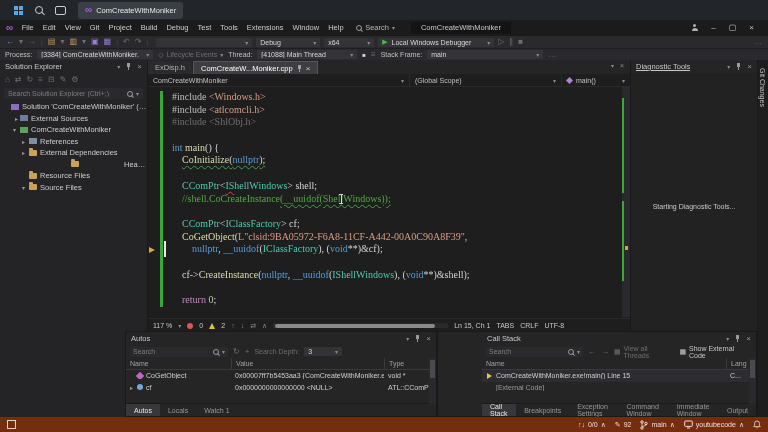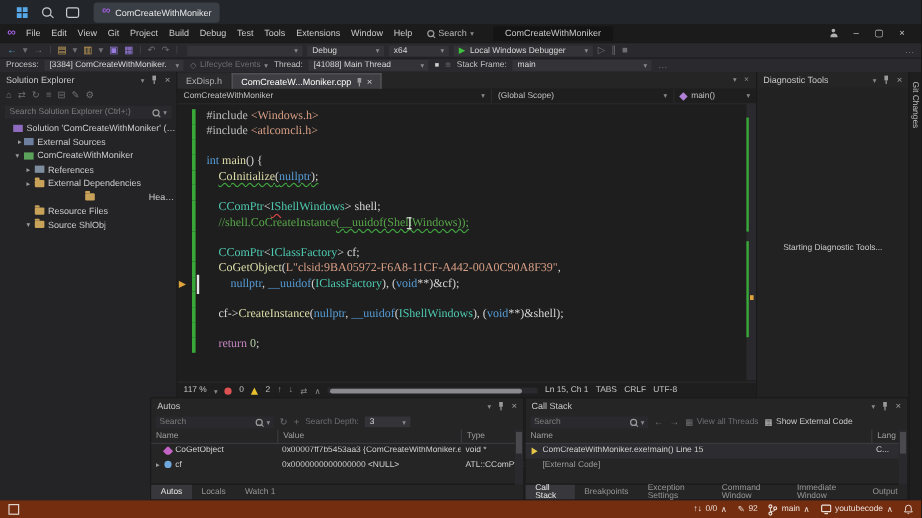--- a/index.html
+++ b/index.html
@@ -103,21 +103,21 @@
   
   .diag{left:630px;top:0;width:127px;height:271px;background:#252526;border-left:1px solid #19191A;box-sizing:border-box;}
   .diag-body{position:relative;height:258px;background:#222223;}
   .diag-msg{position:absolute;left:0;right:0;top:130px;text-align:center;font-size:7px;color:#C8C8C8;}
   
   .strip{left:757px;top:0;width:11px;height:357px;background:#1E1E1F;border-left:1px solid #19191A;box-sizing:border-box;}
   .vtext{writing-mode:vertical-rl;font-size:7px;color:#C0C0C0;margin:8px 0 0 1px;}
   
   .toolwin{background:#252526;border:1px solid #19191A;box-sizing:border-box;display:flex;flex-direction:column;}
   .autos{left:125px;top:271px;width:312px;height:86px;}
-  .callstack{left:437px;top:271px;width:320px;height:86px;}
+  .callstack{left:437px;top:271px;width:320px;height:86px;padding-left:44px;}
   .tw-toolbar{height:13px;display:flex;align-items:center;gap:5px;padding:0 4px;font-size:7px;color:#9B9B9B;}
   .tw-search{width:92px;height:10px;background:#2A2A2E;display:flex;align-items:center;gap:3px;padding:0 3px;color:#7E7E7E;}
   .tw-search .ph{flex:1;}
   .grid-header{height:11px;display:flex;font-size:7px;color:#A0A0A0;border-bottom:1px solid #3A3A3E;align-items:center;}
   .gh{padding-left:4px;box-sizing:border-box;border-left:1px solid #3A3A3E;height:100%;display:flex;align-items:center;}
   .gh0{width:105px;border-left:none;}.gh1{width:153px;}.gh2{flex:1;}
   .grow{height:11.5px;display:flex;font-size:7px;color:#D0D0D0;align-items:center;}
   .gc{padding-left:4px;box-sizing:border-box;overflow:hidden;white-space:nowrap;display:flex;align-items:center;}
   .gc0{width:105px;}.gc1{width:153px;}.gc2{flex:1;}
   .vi{width:6px;height:6px;margin:0 3px 0 0;display:inline-block;flex:none;}
@@ -318,21 +318,21 @@
             <span class="tl">Header Files</span>
           </div>
           <div class="tree-row" style="padding-left: 22px;">
             <span class="exp"></span>
             <span class="ti ti-folder"></span>
             <span class="tl">Resource Files</span>
           </div>
           <div class="tree-row" style="padding-left: 22px;">
             <span class="exp">▾</span>
             <span class="ti ti-folder"></span>
-            <span class="tl">Source ShlObj</span>
+            <span class="tl">Source Files</span>
           </div>
         </div>
     </section>
 
     <section class="abs editor">
       <div class="tabstrip">
           <div class="tab">
             <span class="tab-label">ExDisp.h</span>
           </div>
           <div class="tab active">
@@ -356,20 +356,21 @@
         </span>
         <span class="nav-combo nc3" style="border-right:none;">
           <span class="method-cube"></span>
           <span>main()</span>
             <span class="chev" style="margin-left:auto;">▾</span>
         </span>
       </div>
       <div class="code-wrap">
           <div class="code-line"><span class="cl-margin"></span><span class="cl-gbar"></span><span class="cl-text"><span class="tk tk-pp">#include </span><span class="tk tk-str">&lt;Windows.h&gt;</span></span></div>
           <div class="code-line"><span class="cl-margin"></span><span class="cl-gbar"></span><span class="cl-text"><span class="tk tk-pp">#include </span><span class="tk tk-str">&lt;atlcomcli.h&gt;</span></span></div>
+          <div class="code-line"><span class="cl-margin"></span><span class="cl-gbar"></span><span class="cl-text"><span class="tk tk-dim">#include &lt;ShlObj.h&gt;</span></span></div>
           <div class="code-line"><span class="cl-margin"></span><span class="cl-gbar"></span><span class="cl-text"></span></div>
           <div class="code-line"><span class="cl-margin"></span><span class="cl-gbar"></span><span class="cl-text"><span class="tk tk-kw">int</span><span class="tk tk-df"> </span><span class="tk tk-fn">main</span><span class="tk tk-df">() {</span></span></div>
           <div class="code-line"><span class="cl-margin"></span><span class="cl-gbar"></span><span class="cl-text"><span class="tk tk-df">    </span><span class="tk tk-fn tk-sqg">CoInitialize</span><span class="tk tk-df tk-sqg">(</span><span class="tk tk-kw tk-sqg">nullptr</span><span class="tk tk-df tk-sqg">);</span></span></div>
           <div class="code-line"><span class="cl-margin"></span><span class="cl-gbar"></span><span class="cl-text"></span></div>
           <div class="code-line"><span class="cl-margin"></span><span class="cl-gbar"></span><span class="cl-text"><span class="tk tk-df">    </span><span class="tk tk-ty">CComPtr</span><span class="tk tk-df">&lt;</span><span class="tk tk-ty tk-sqr">IS</span><span class="tk tk-ty">hellWindows</span><span class="tk tk-df">&gt; shell;</span></span></div>
           <div class="code-line"><span class="cl-margin"></span><span class="cl-gbar"></span><span class="cl-text"><span class="tk tk-com">    //shell.CoCreateInstance</span><span class="tk tk-com tk-sqg">(__uuidof(ShellWindows));</span></span><span class="ibeam" style="left: 192.56px;"></span></div>
           <div class="code-line"><span class="cl-margin"></span><span class="cl-gbar"></span><span class="cl-text"></span></div>
           <div class="code-line"><span class="cl-margin"></span><span class="cl-gbar"></span><span class="cl-text"><span class="tk tk-df">    </span><span class="tk tk-ty">CComPtr</span><span class="tk tk-df">&lt;</span><span class="tk tk-ty">IClassFactory</span><span class="tk tk-df">&gt; cf;</span></span></div>
           <div class="code-line"><span class="cl-margin"></span><span class="cl-gbar"></span><span class="cl-text"><span class="tk tk-df">    </span><span class="tk tk-fn">CoGetObject</span><span class="tk tk-df">(</span><span class="tk tk-str">L"clsid:9BA05972-F6A8-11CF-A442-00A0C90A8F39"</span><span class="tk tk-df">,</span></span></div>
           <div class="code-line"><span class="cl-margin"><span class="exec-arrow"></span></span><span class="cl-gbar"></span><span class="cl-text"><span class="tk tk-df">        </span><span class="tk tk-kw">nullptr</span><span class="tk tk-df">, </span><span class="tk tk-kw">__uuidof</span><span class="tk tk-df">(</span><span class="tk tk-ty">IClassFactory</span><span class="tk tk-df">), (</span><span class="tk tk-kw">void</span><span class="tk tk-df">**)&amp;cf);</span></span><span class="caret"></span></div>
@@ -400,21 +401,21 @@
         <span>Ln 15, Ch 1</span>
         <span>TABS</span>
         <span>CRLF</span>
         <span>UTF-8</span>
         <span class="spacer"></span>
       </div>
     </section>
 
     <section class="abs diag">
       <div class="panel-title">
-        <span style="white-space:nowrap;overflow:hidden;">Diagnostic Tools</span>
+        <span style="white-space:nowrap;overflow:hidden;text-decoration:underline;">Diagnostic Tools</span>
         <span class="pt-icons">
           <span class="chev">▾</span>
           <span class="pin-icon"></span>
           <span class="x">×</span>
         </span>
       </div>
       <div class="diag-body">
         <div class="diag-msg">Starting Diagnostic Tools...</div>
       </div>
     </section>

